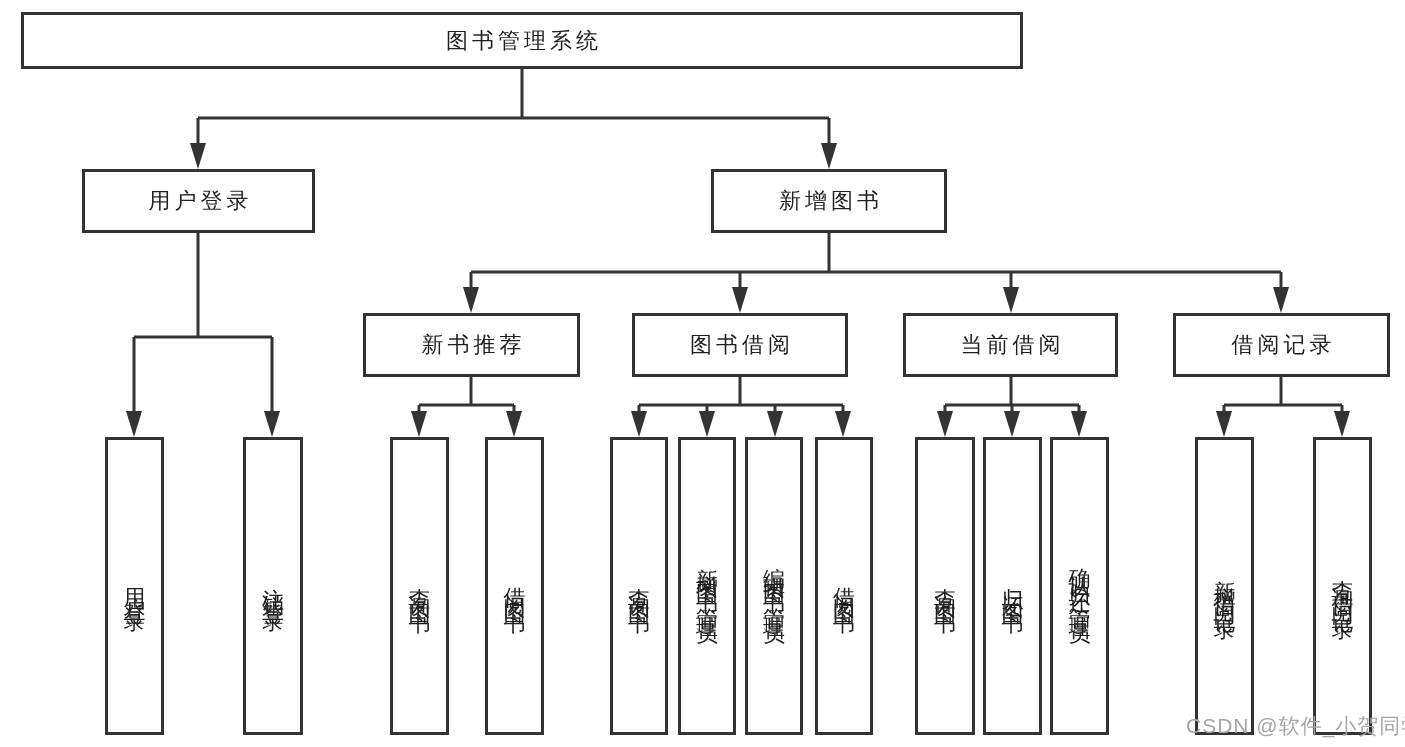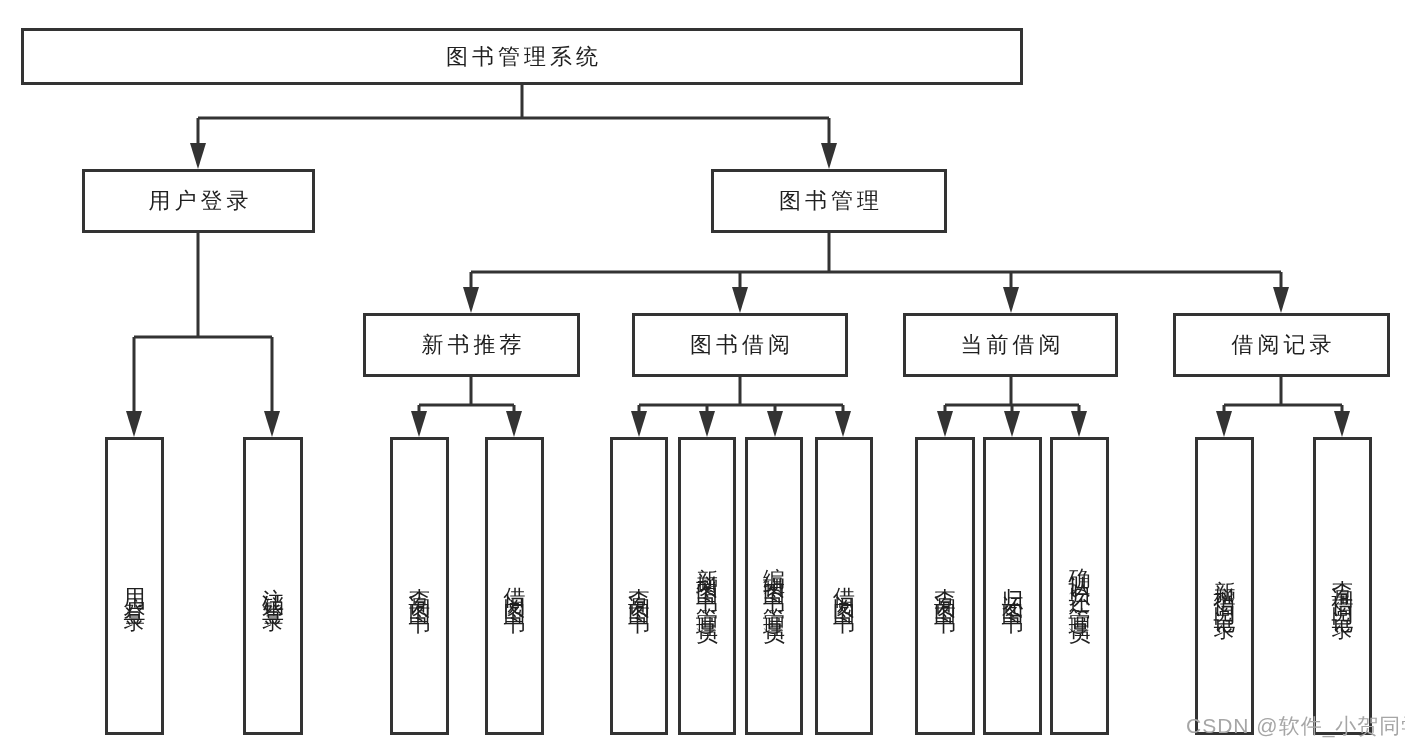--- a/index.html
+++ b/index.html
@@ -66,29 +66,29 @@
   <path d="M1011 377 V405 M945 405 H1079 M945 405 V414 M1012 405 V414 M1079 405 V414"></path>
   <polygon points="937,411 953,411 945,437"></polygon>
   <polygon points="1004,411 1020,411 1012,437"></polygon>
   <polygon points="1071,411 1087,411 1079,437"></polygon>
 
   <path d="M1281 377 V405 M1224 405 H1342 M1224 405 V414 M1342 405 V414"></path>
   <polygon points="1216,411 1232,411 1224,437"></polygon>
   <polygon points="1334,411 1350,411 1342,437"></polygon>
 </svg>
 
-<div class="node" style="left:21px;top:12px;width:1002px;height:57px;margin-top:16px;">
+<div class="node" style="left:21px;top:12px;width:1002px;height:57px;">
   <span class="h-label">图书管理系统</span>
 </div>
 
 <div class="node" style="left:82px;top:169px;width:233px;height:64px;">
   <span class="h-label">用户登录</span>
 </div>
 <div class="node" style="left:711px;top:169px;width:236px;height:64px;">
-  <span class="h-label">图书管理</span>
+  <span class="h-label">新增图书</span>
 </div>
 
 <div class="node" style="left:363px;top:313px;width:217px;height:64px;justify-content:center;">
   <span class="h-label">新书推荐</span>
 </div>
 <div class="node" style="left:632px;top:313px;width:216px;height:64px;">
   <span class="h-label">图书借阅</span>
 </div>
 <div class="node" style="left:903px;top:313px;width:215px;height:64px;font-family:Liberation Serif, serif;">
   <span class="h-label">当前借阅</span>

